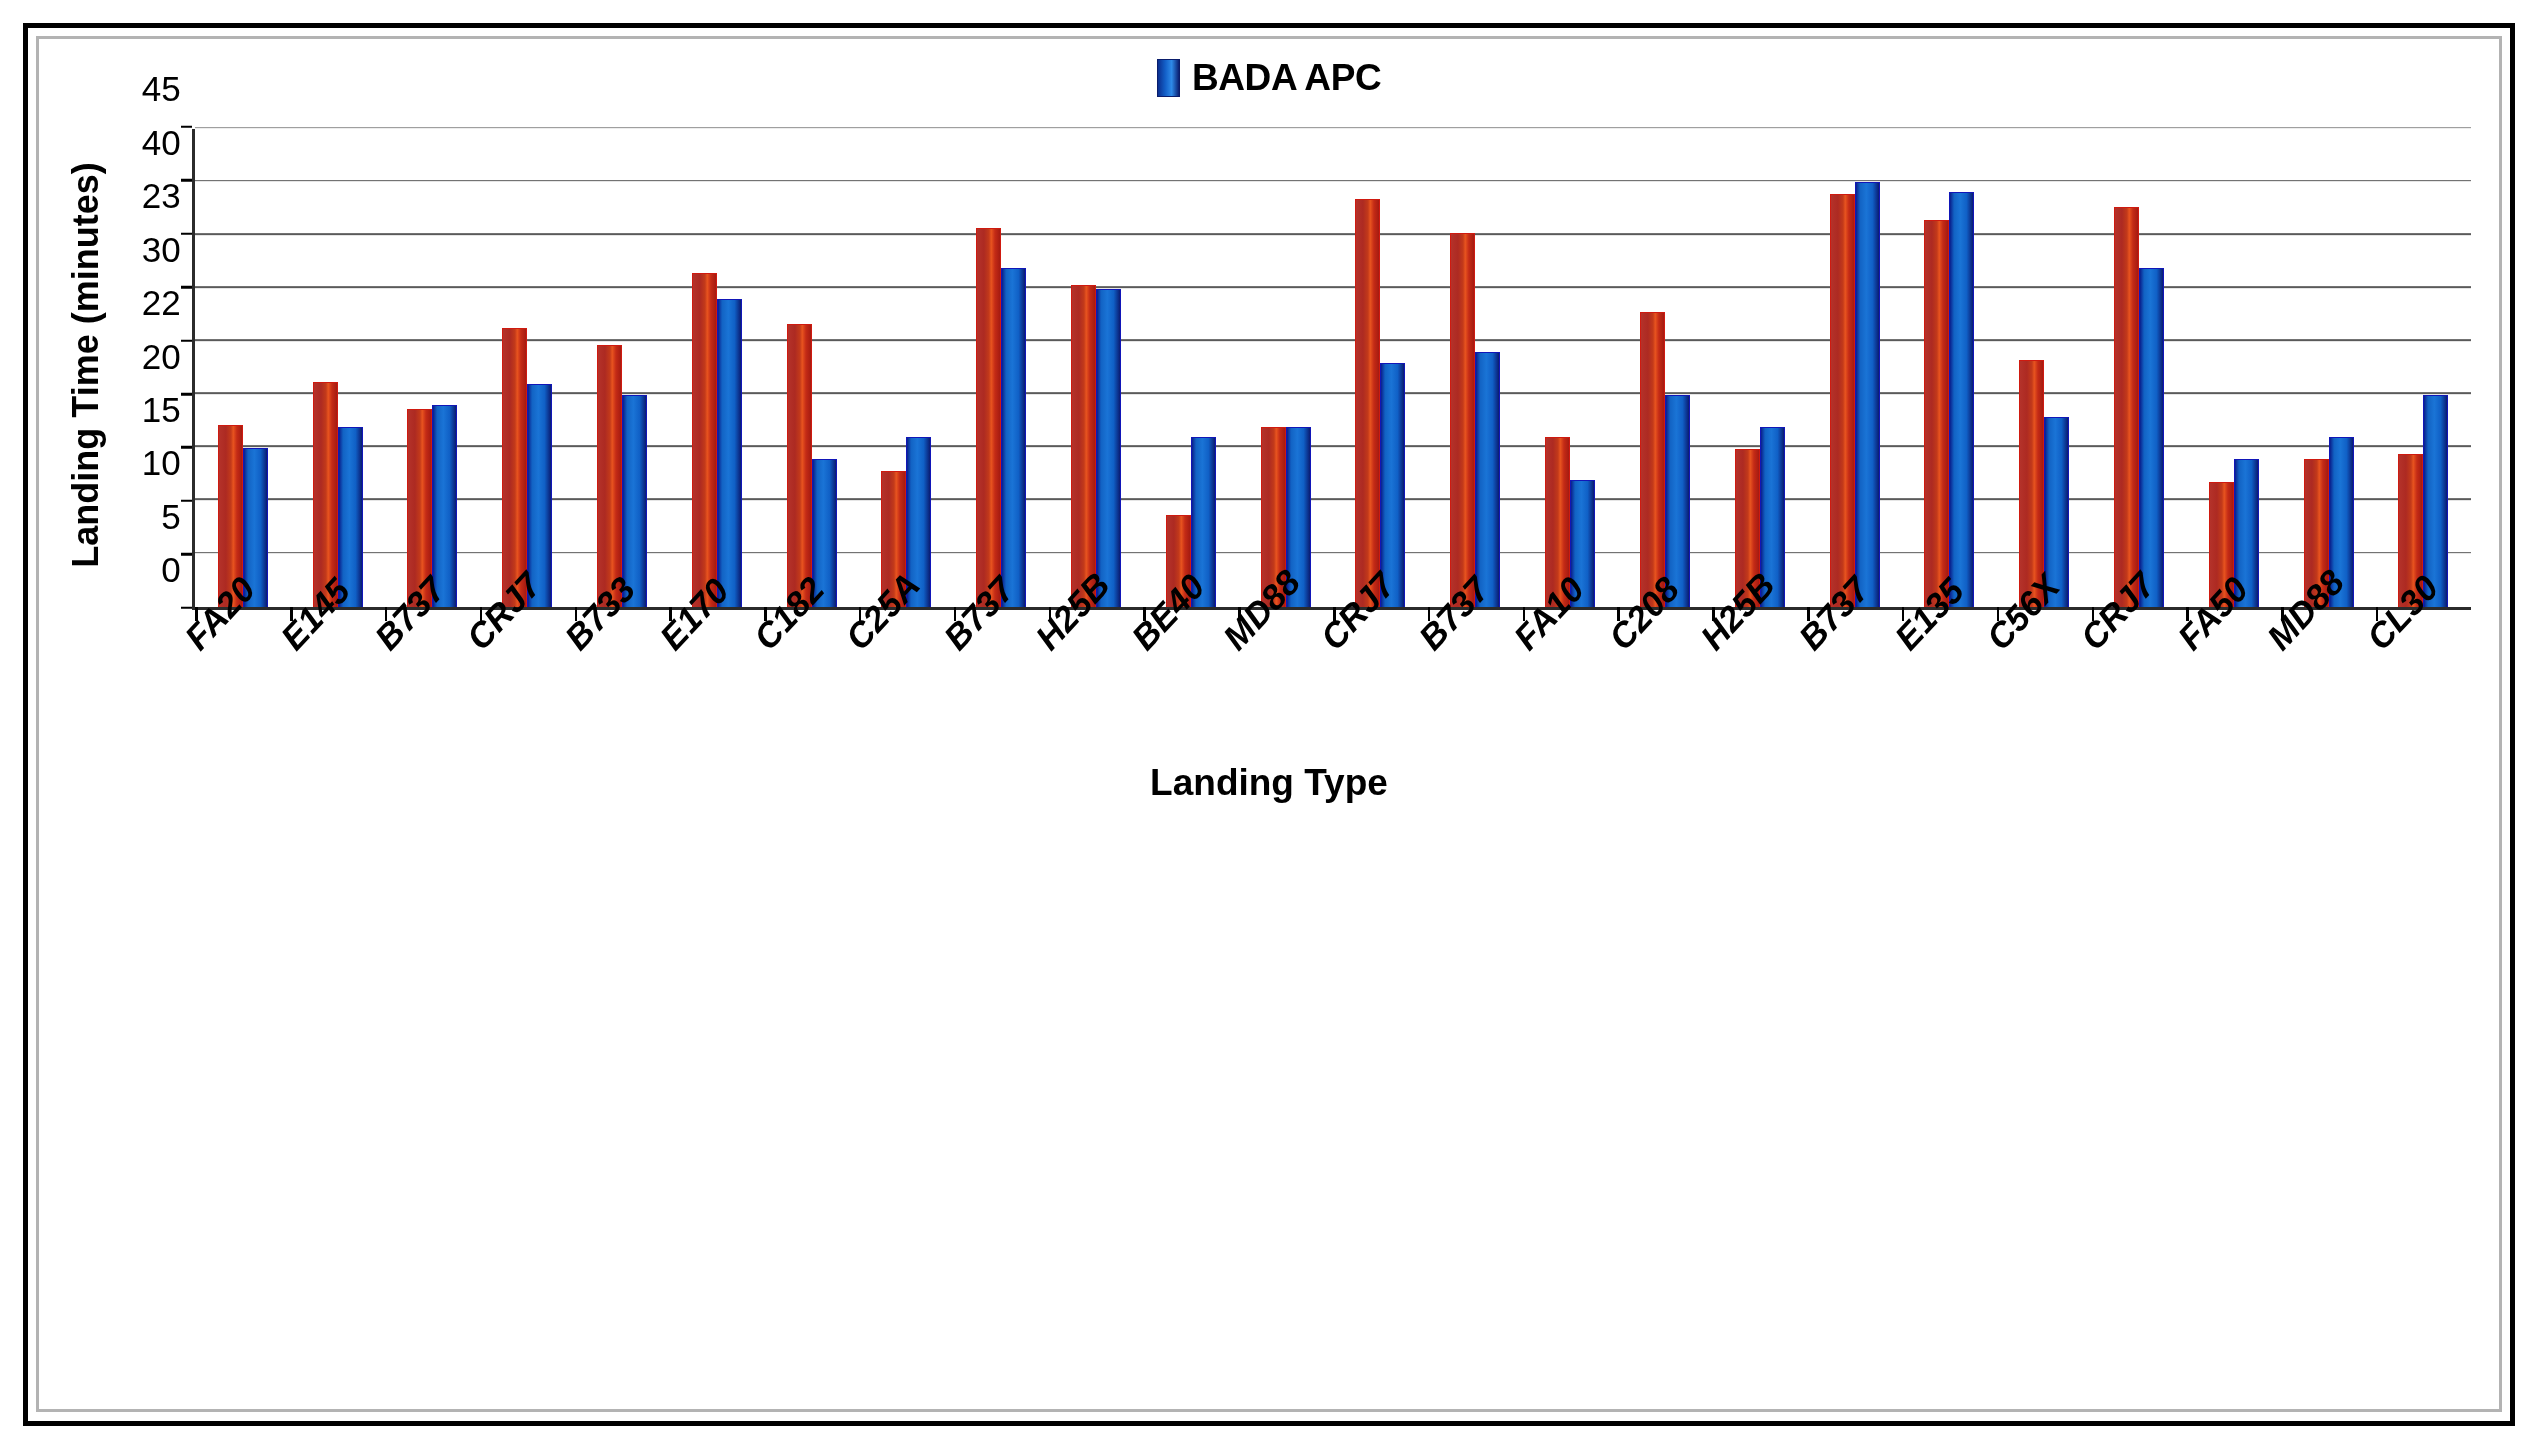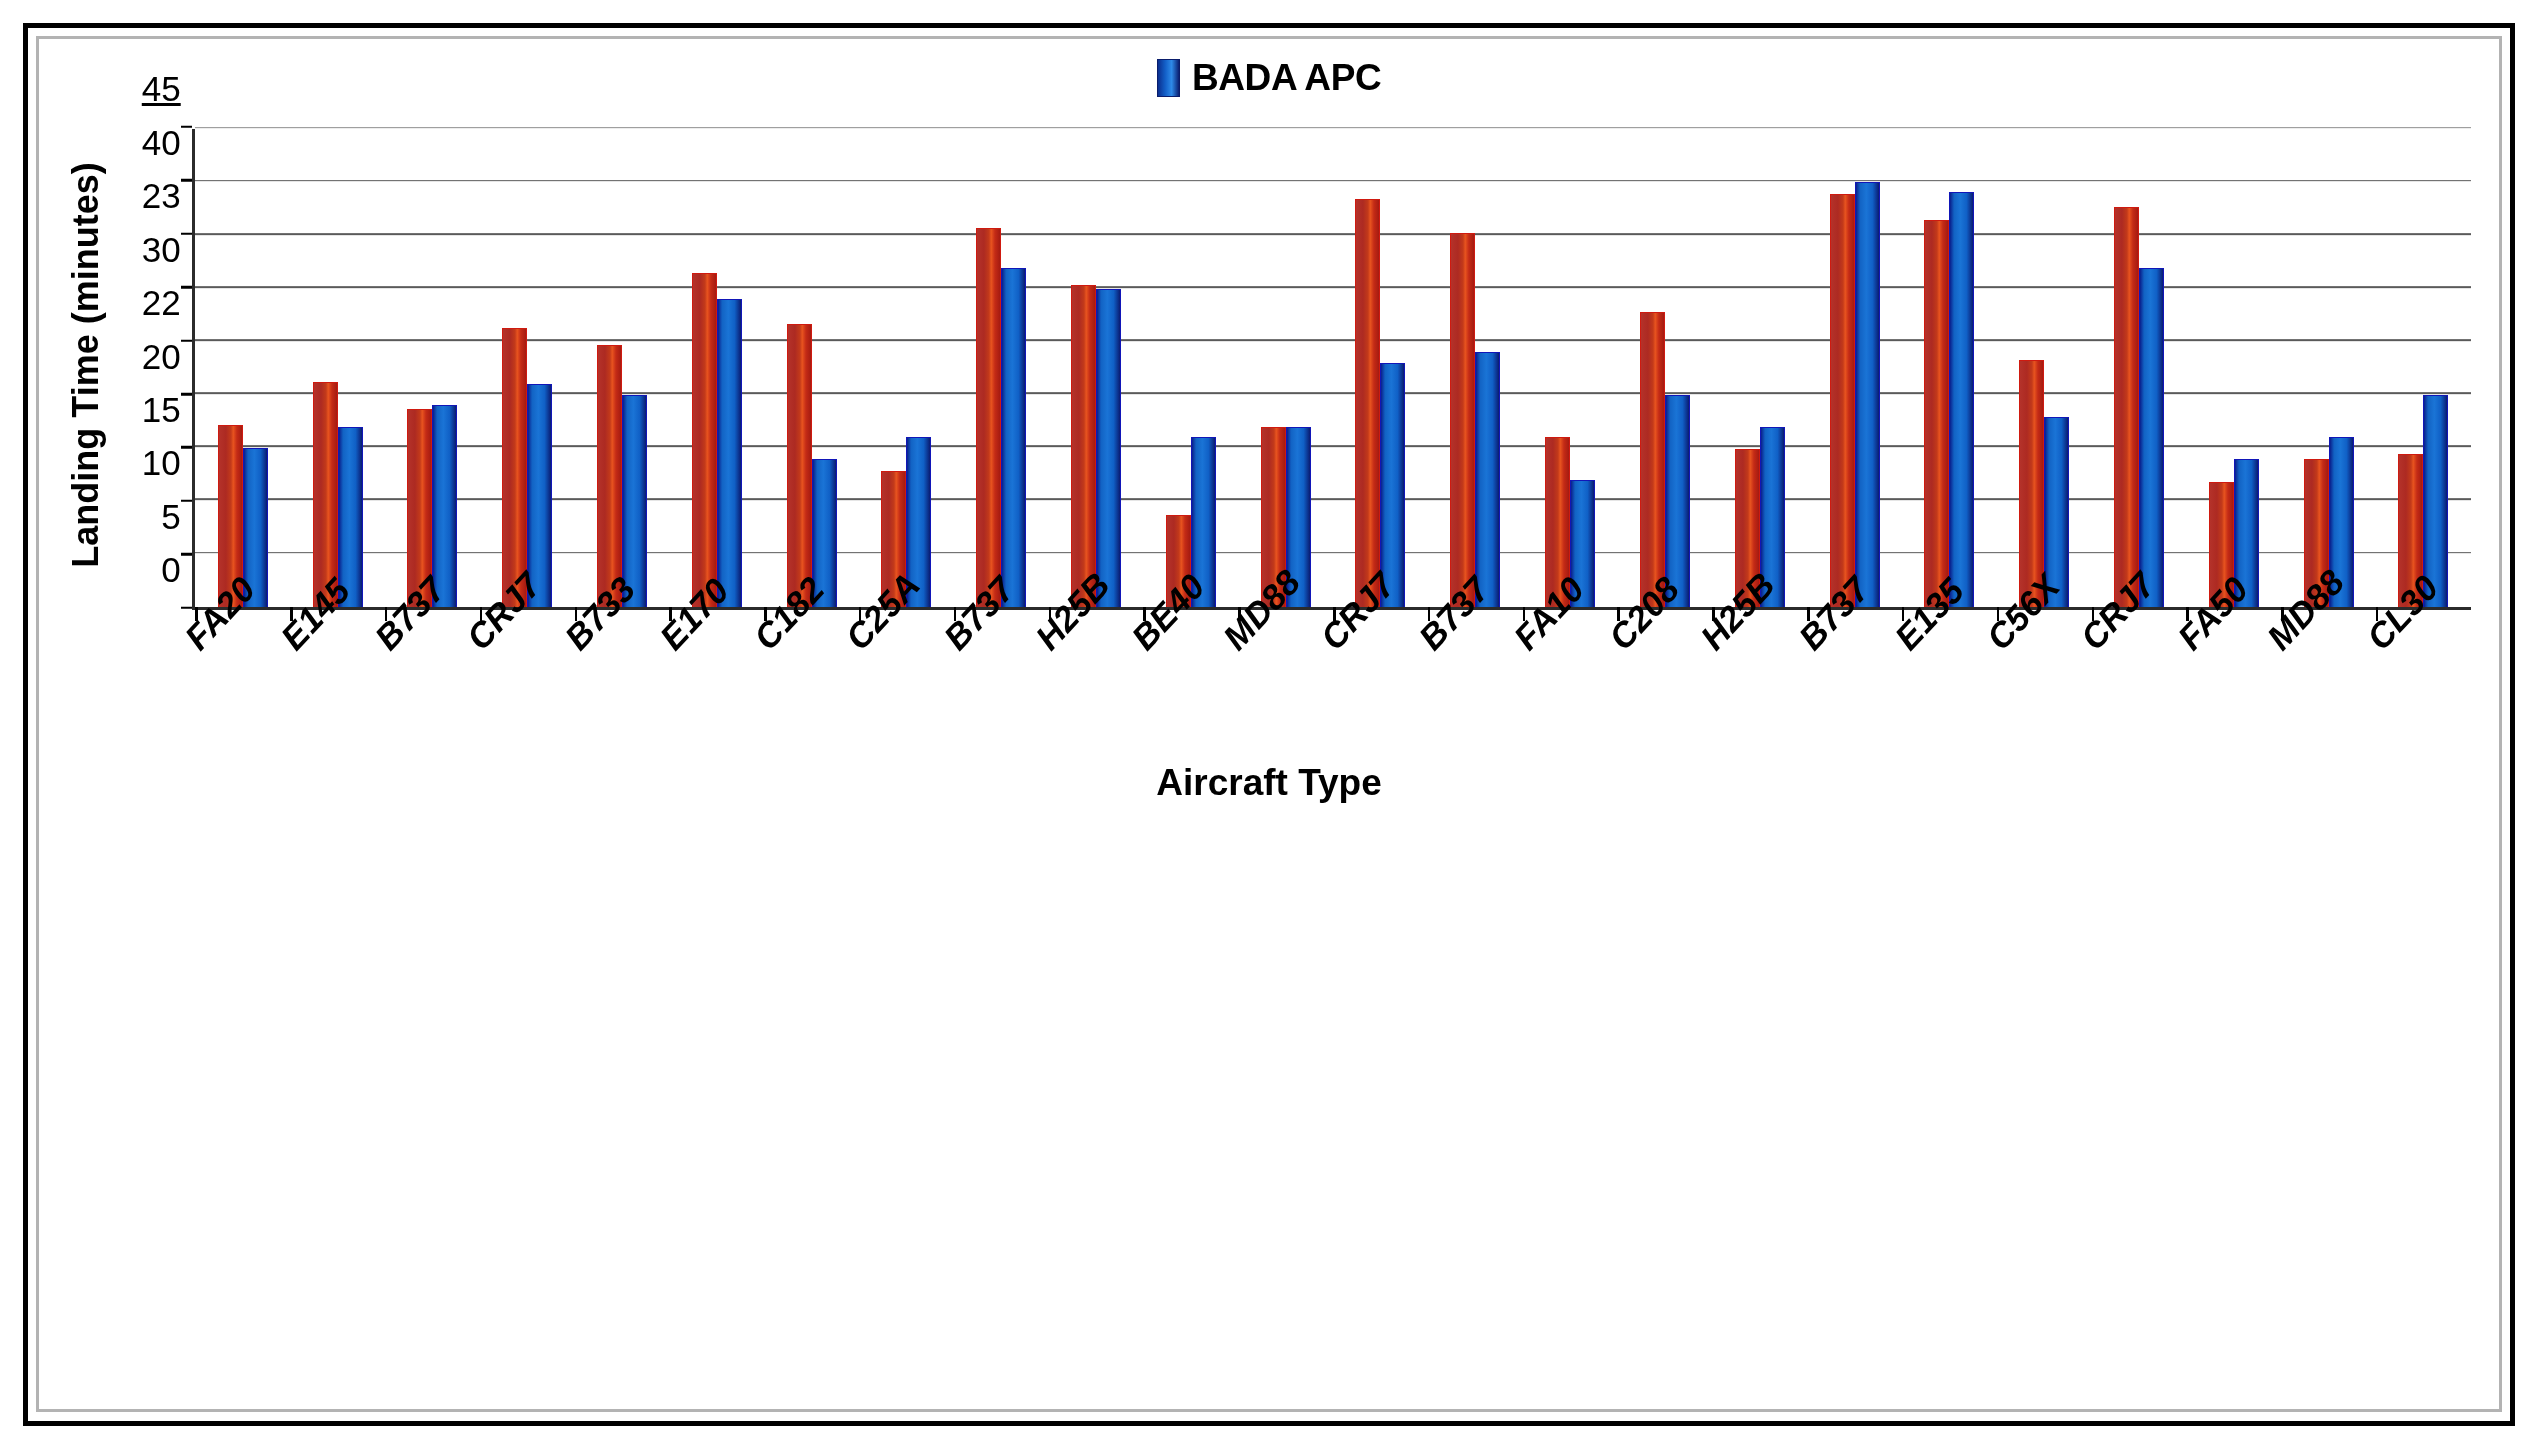--- a/index.html
+++ b/index.html
@@ -278,21 +278,21 @@
               <div class="ytick-label" style="bottom: 44.4444%;">20</div>
               <div class="ytick-mark" style="bottom: 44.4444%;"></div>
               <div class="ytick-label" style="bottom: 55.5556%;">22</div>
               <div class="ytick-mark" style="bottom: 55.5556%;"></div>
               <div class="ytick-label" style="bottom: 66.6667%;">30</div>
               <div class="ytick-mark" style="bottom: 66.6667%;"></div>
               <div class="ytick-label" style="bottom: 77.7778%;">23</div>
               <div class="ytick-mark" style="bottom: 77.7778%;"></div>
               <div class="ytick-label" style="bottom: 88.8889%;">40</div>
               <div class="ytick-mark" style="bottom: 88.8889%;"></div>
-              <div class="ytick-label" style="bottom: 100%; text-decoration: underline;">45</div>
+              <div class="ytick-label" style="bottom: 100%;">45</div>
               <div class="ytick-mark" style="bottom: 100%;"></div>
             </div>
           <div class="plot" id="plot">
             <div id="gridlines">
                 <div class="gridline" style="bottom: 11.1111%;"></div>
                 <div class="gridline" style="bottom: 22.2222%;"></div>
                 <div class="gridline" style="bottom: 33.3333%;"></div>
                 <div class="gridline" style="bottom: 44.4444%;"></div>
                 <div class="gridline" style="bottom: 55.5556%;"></div>
                 <div class="gridline" style="bottom: 66.6667%;"></div>
@@ -493,19 +493,19 @@
               <span>FA50</span>
             </div>
             <div class="xlabel-cell">
               <span>MD88</span>
             </div>
             <div class="xlabel-cell">
               <span>CL30</span>
             </div>
           </div>
 
-        <div class="xtitle">Aircraft Type</div>
+        <div class="xtitle">Landing Type</div>
 
       </div>
     </div>
   </div>
 </div>
 
 
 </body></html>

